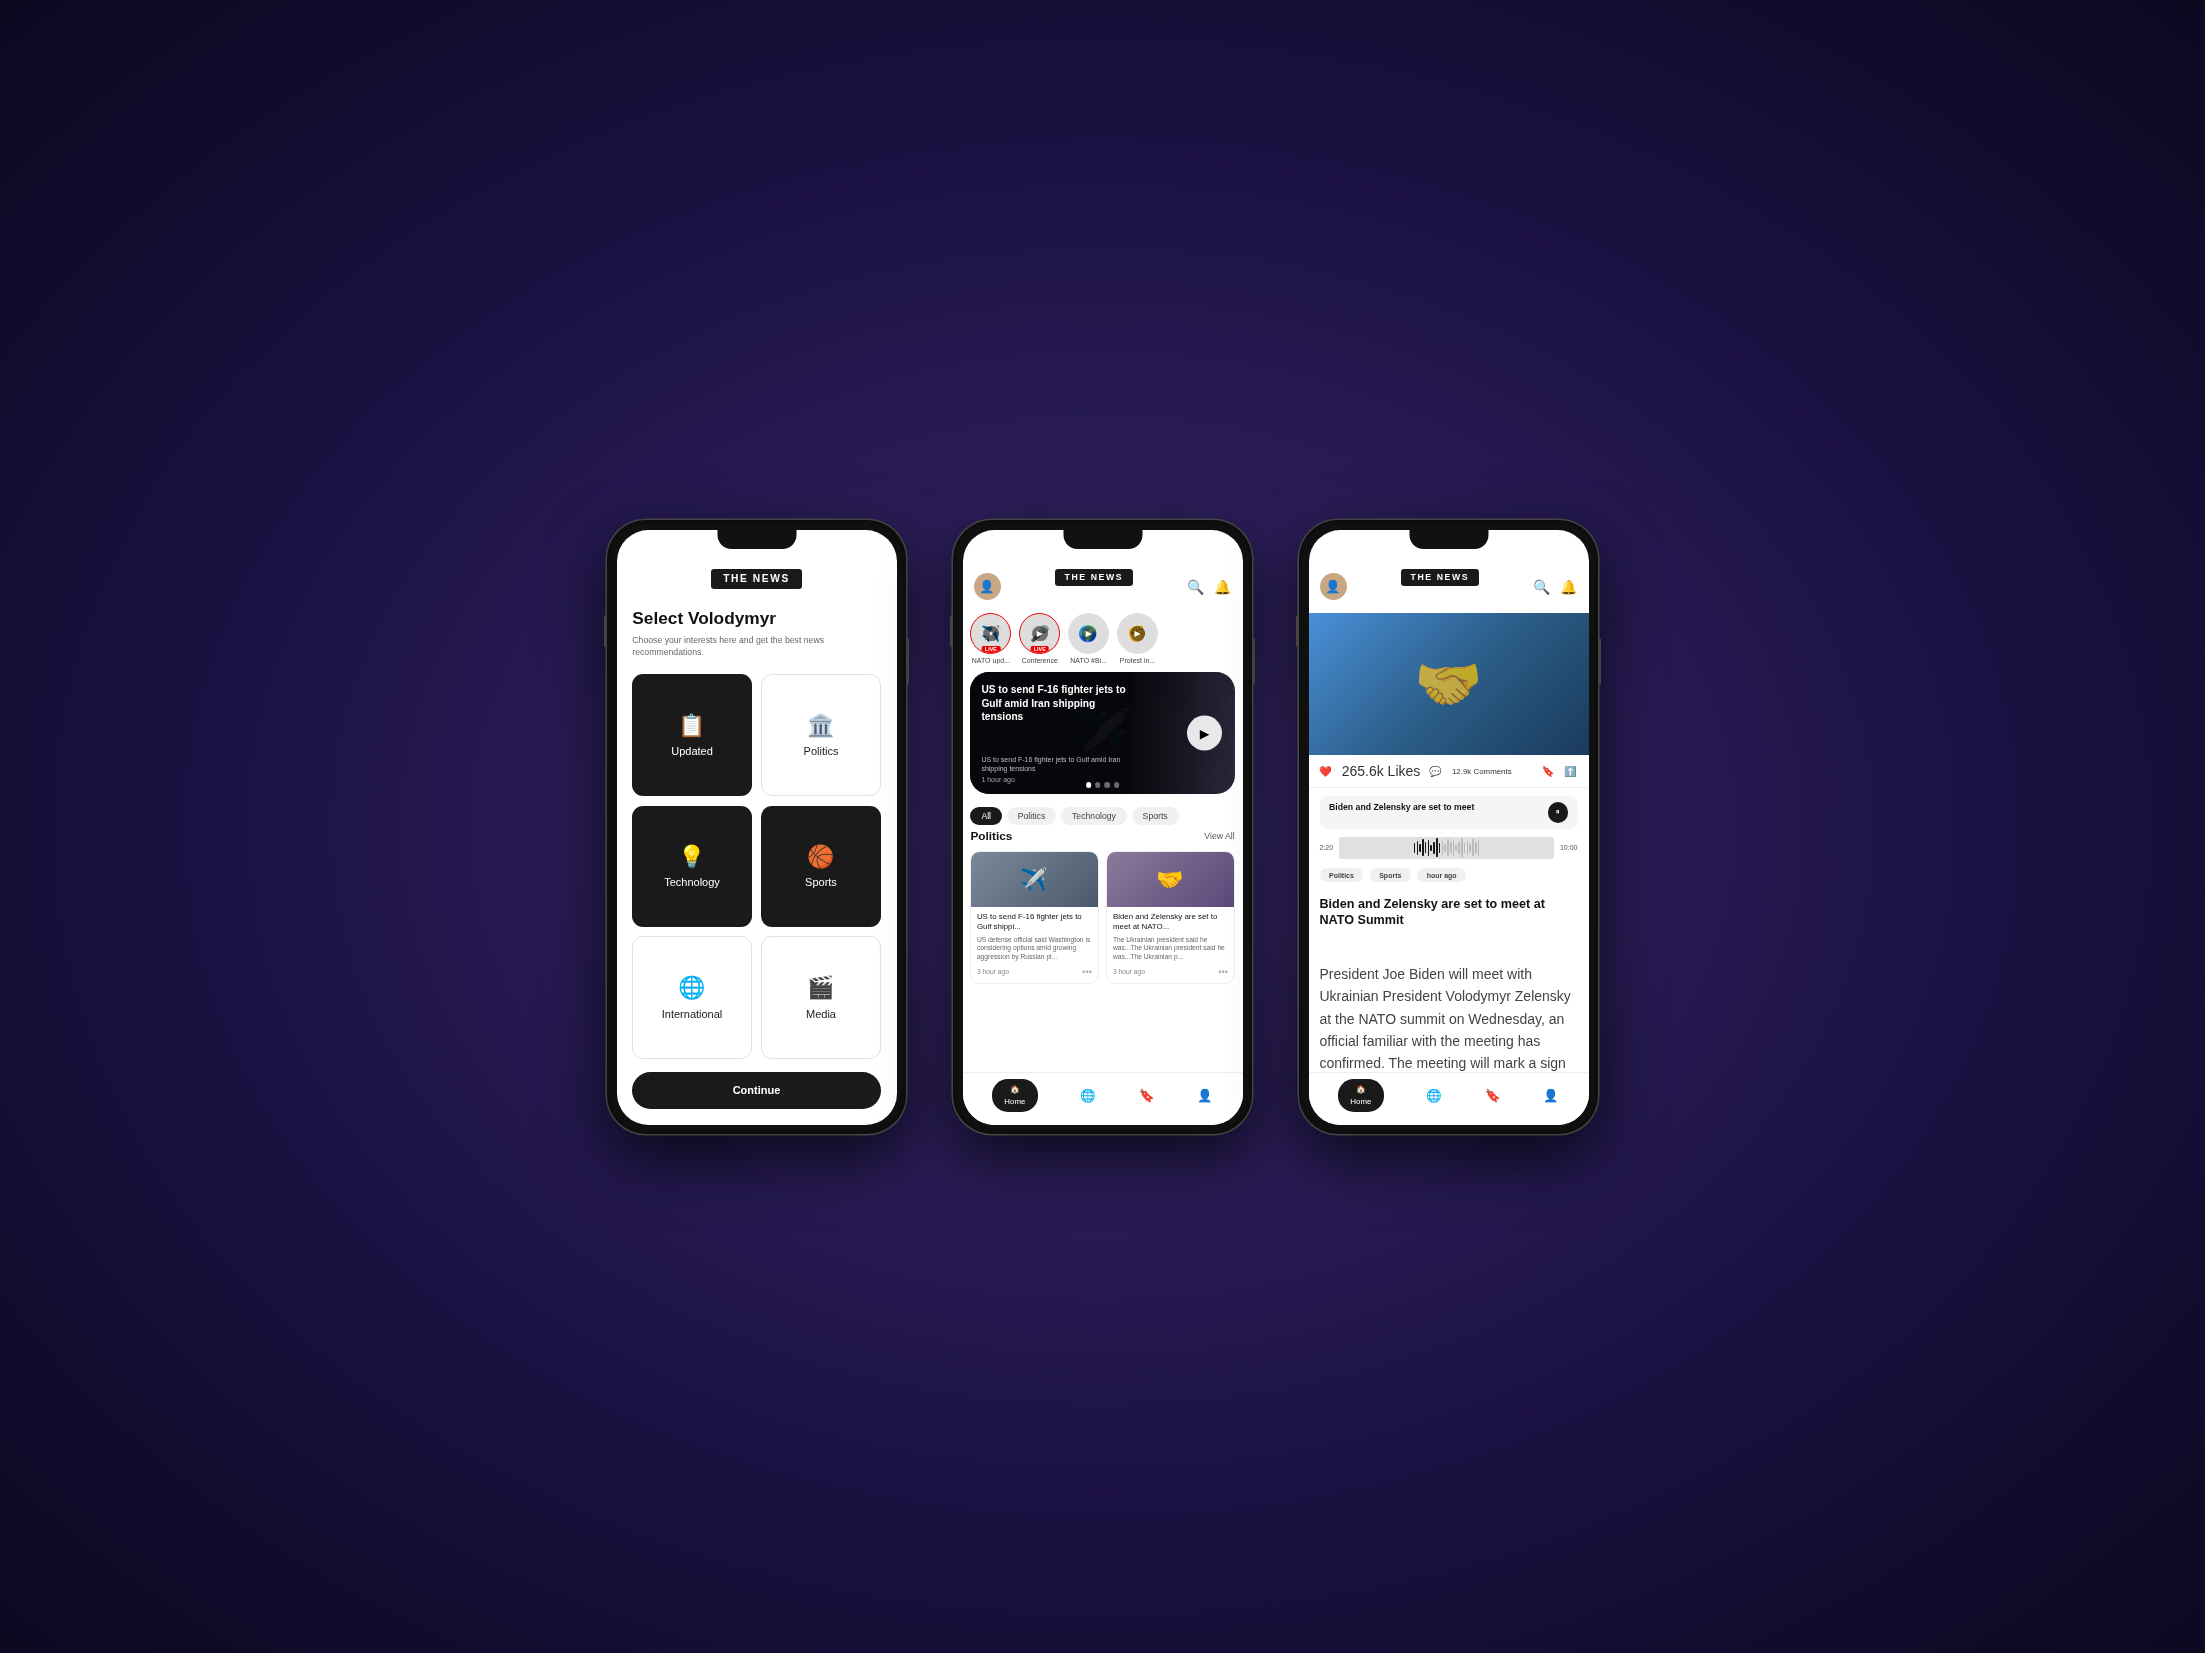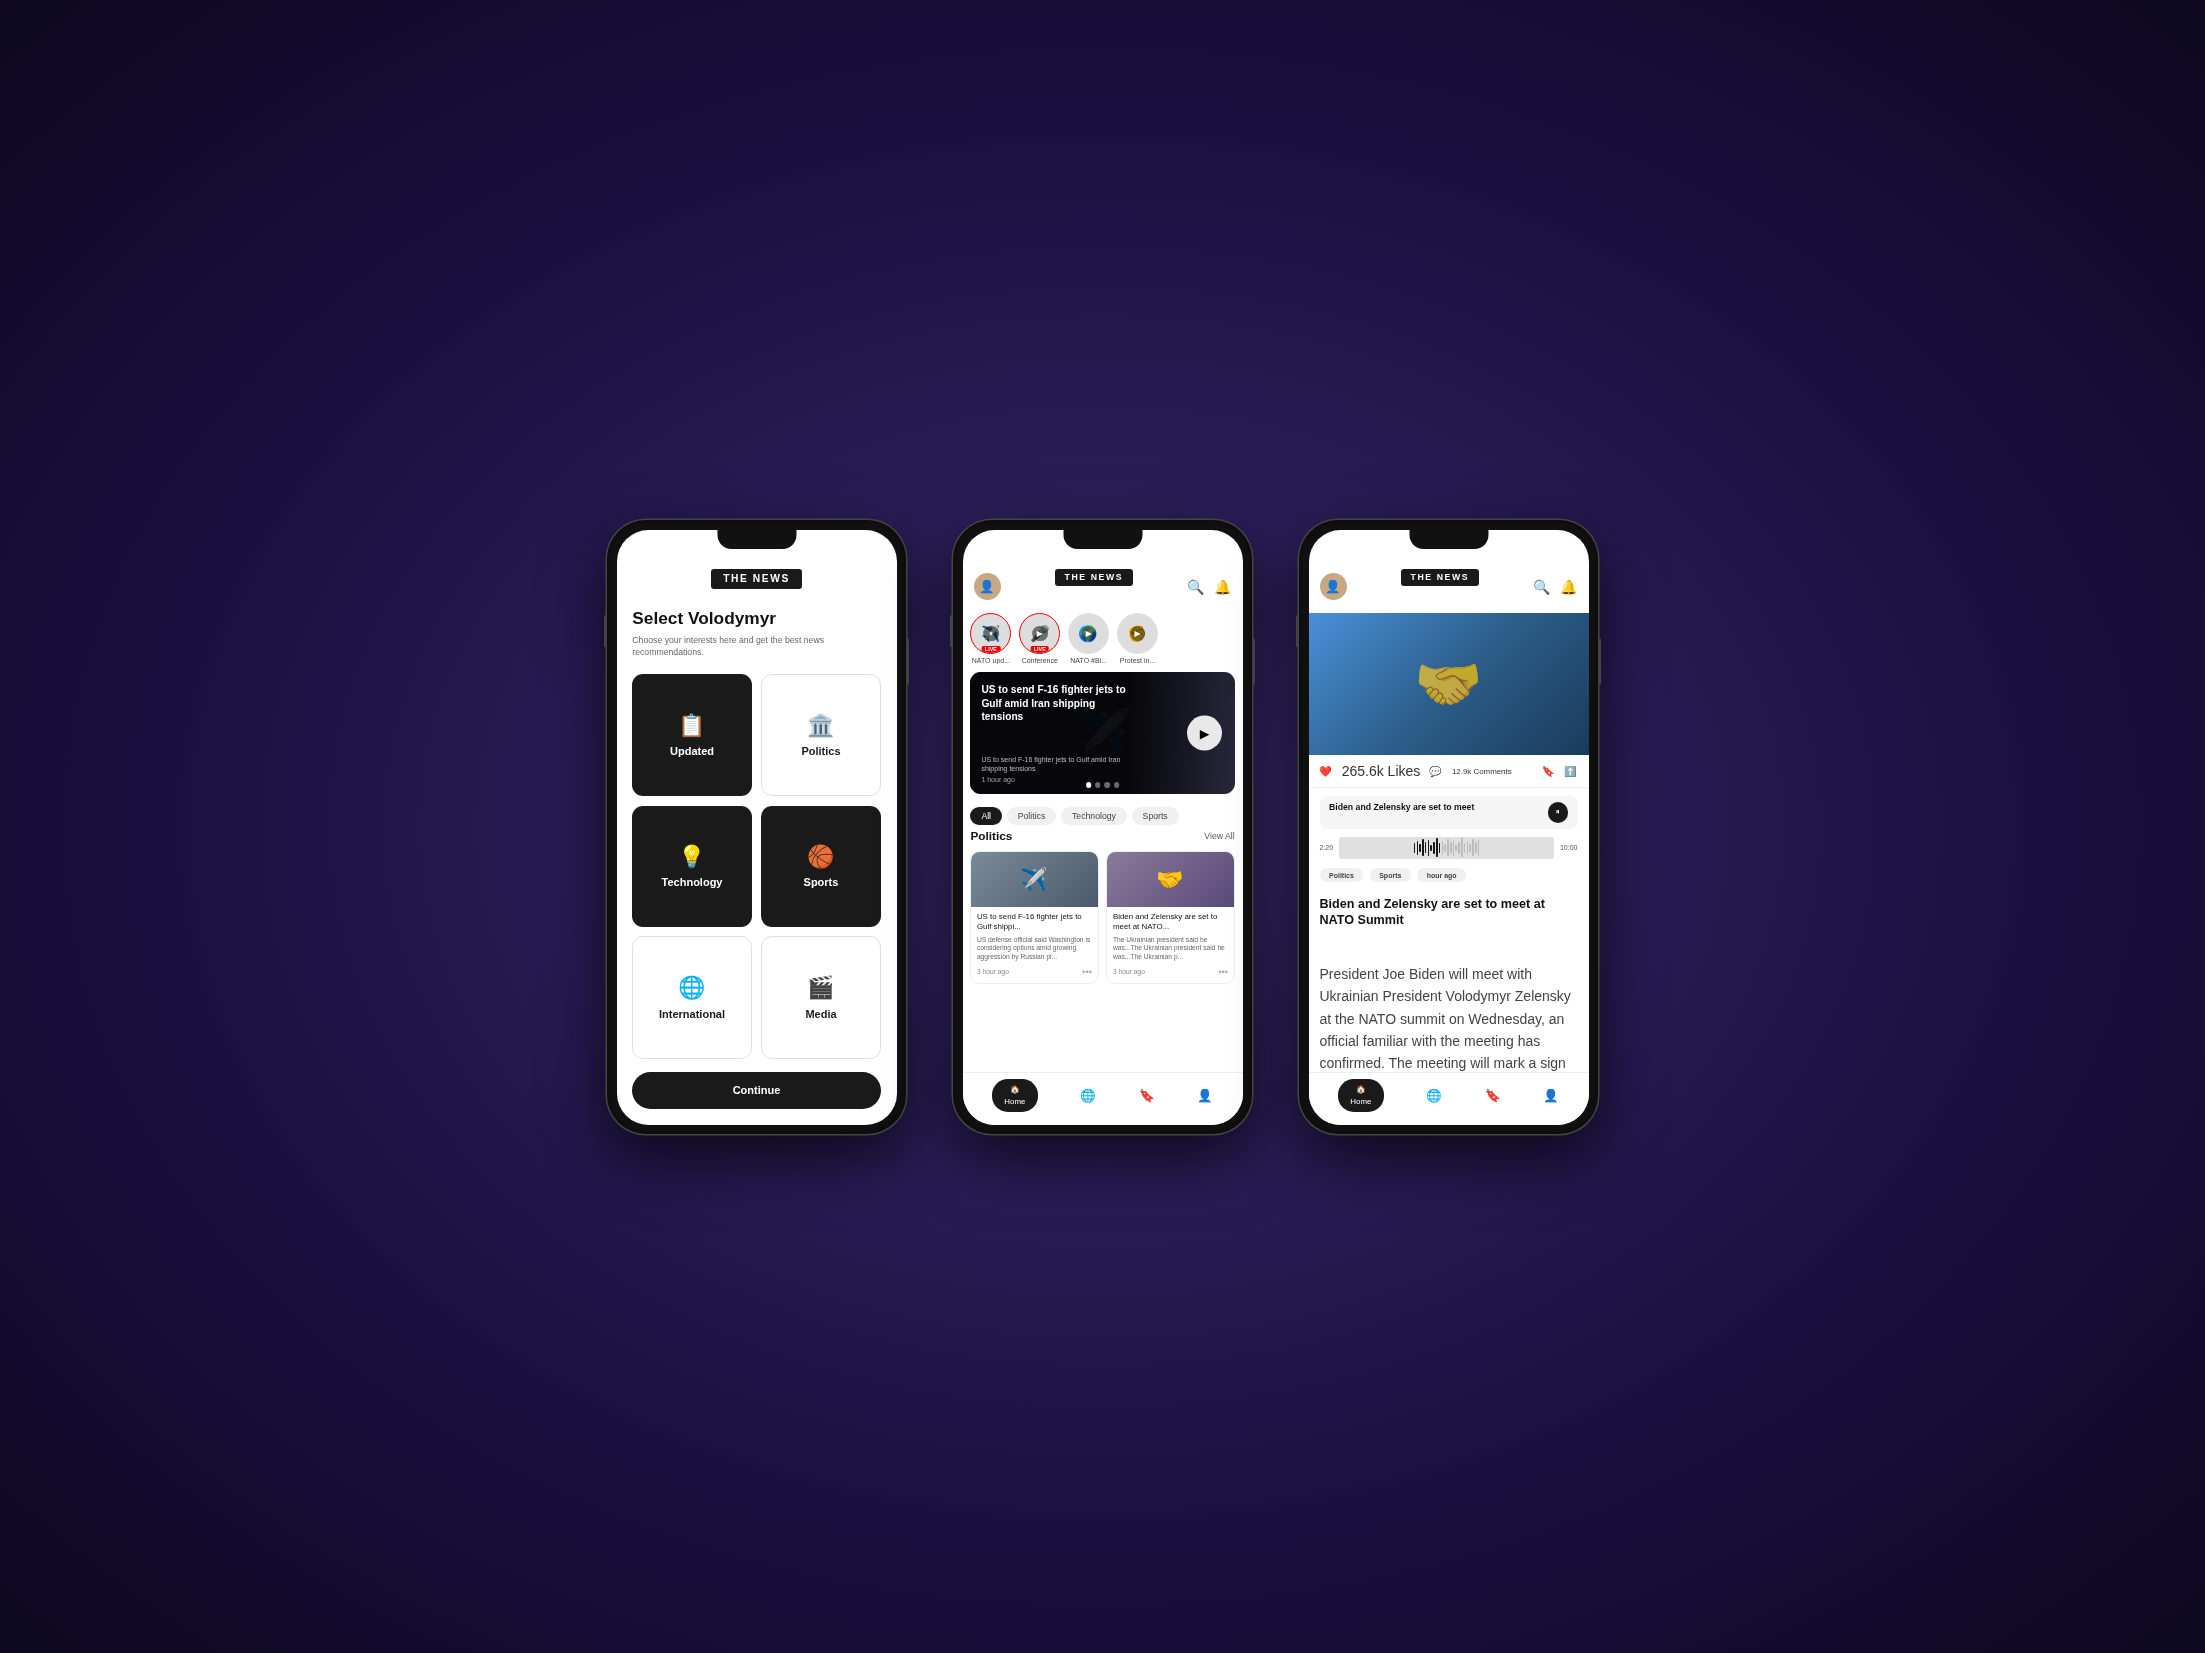--- a/index.html
+++ b/index.html
@@ -123,21 +123,21 @@
     .cat-item.unselected {
       background: #fff;
       color: #1a1a1a;
       border: 1.2px solid #e0e0e0;
     }
     .cat-icon {
       font-size: 22px;
     }
     .cat-label {
       font-size: 11px;
-      font-weight: 700;
+      font-weight: 400;
     }
     .continue-btn {
       background: #1a1a1a;
       color: #fff;
       border: none;
       border-radius: 23.6px;
       padding: 12.6px;
       font-size: 11px;
       font-weight: 600;
       width: 100%;
@@ -237,21 +237,21 @@
       font-size: 7px;
       color: #444;
       text-align: center;
       max-width: 43px;
       overflow: hidden;
       text-overflow: ellipsis;
       white-space: nowrap;
     }
     .hero-card {
       margin: 0 7.9px 7.9px;
-      border-radius: 11px;
+      border-radius: 19px;
       background: #1a1a2e;
       position: relative;
       overflow: hidden;
       height: 122px;
     }
     .hero-bg {
       position: absolute;
       inset: 0;
       background: linear-gradient(135deg, #2a2a3e 0%, #4a4a5a 100%);
       display: flex;

